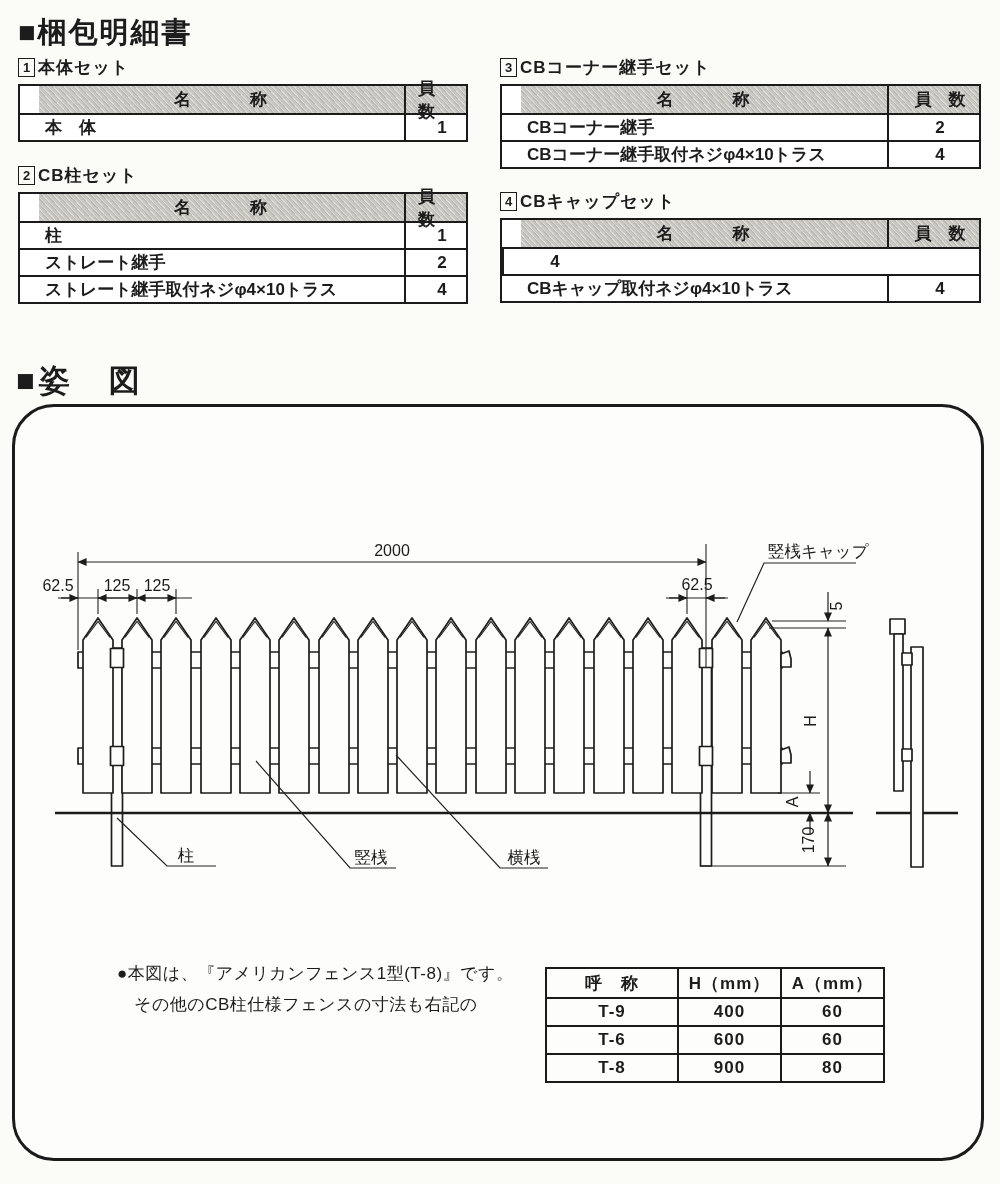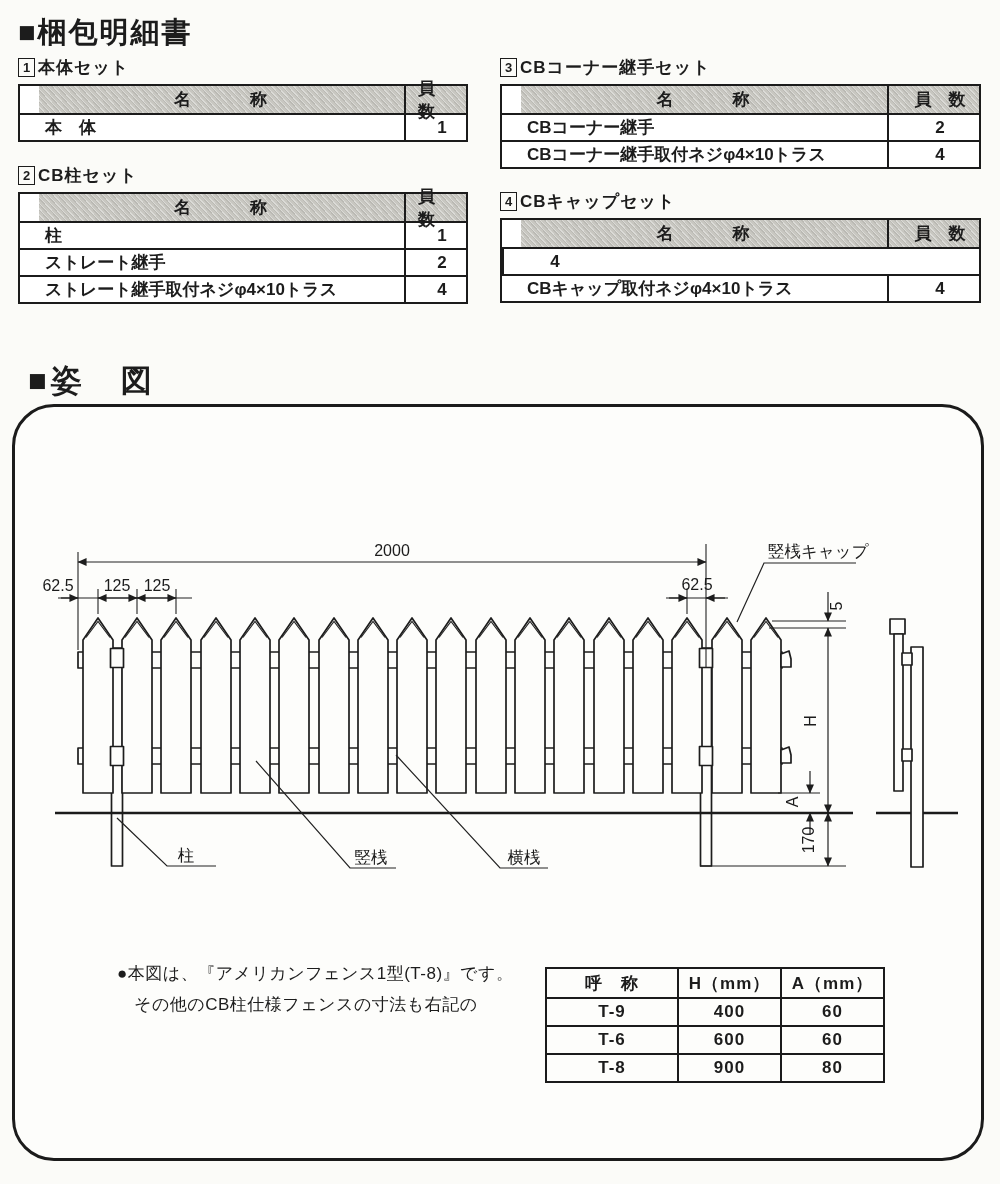--- a/index.html
+++ b/index.html
@@ -8,21 +8,21 @@
     position:relative;
     background:#fbfbf8;
     font-family:"Liberation Sans","DejaVu Sans",sans-serif;
     color:#1c1c1c;
     overflow:hidden;
   }
   .abs { position:absolute; }
 
   
   .h1 { font-size:29px; font-weight:700; letter-spacing:2px; }
-  .h2 { font-size:31px; font-weight:700; letter-spacing:4px;margin-left:12px; }
+  .h2 { font-size:31px; font-weight:700; letter-spacing:4px; }
 
   
   .sec { display:flex; align-items:center; gap:3px; }
   .secno {
     display:inline-flex; align-items:center; justify-content:center;
     width:17px; height:19px; border:1.5px solid #1c1c1c;
     font-size:13px; font-weight:700; line-height:1;
   }
   .seclabel { font-size:17px; font-weight:700; letter-spacing:1px; }
 

